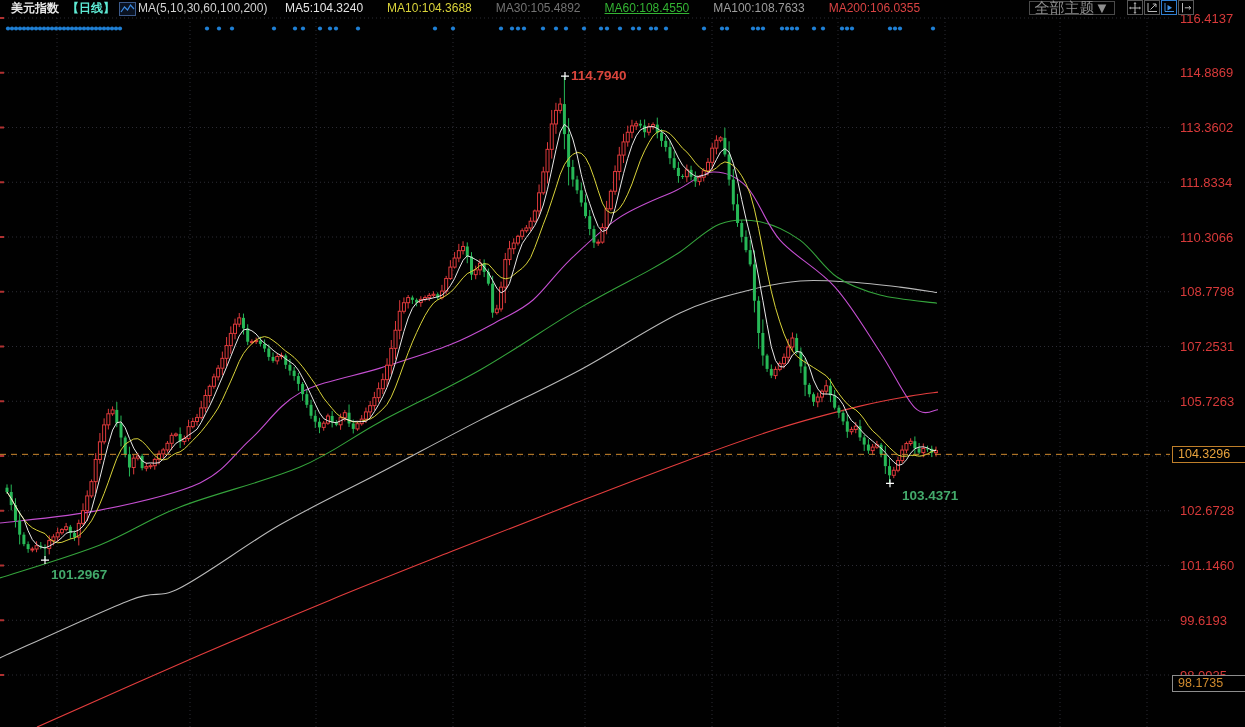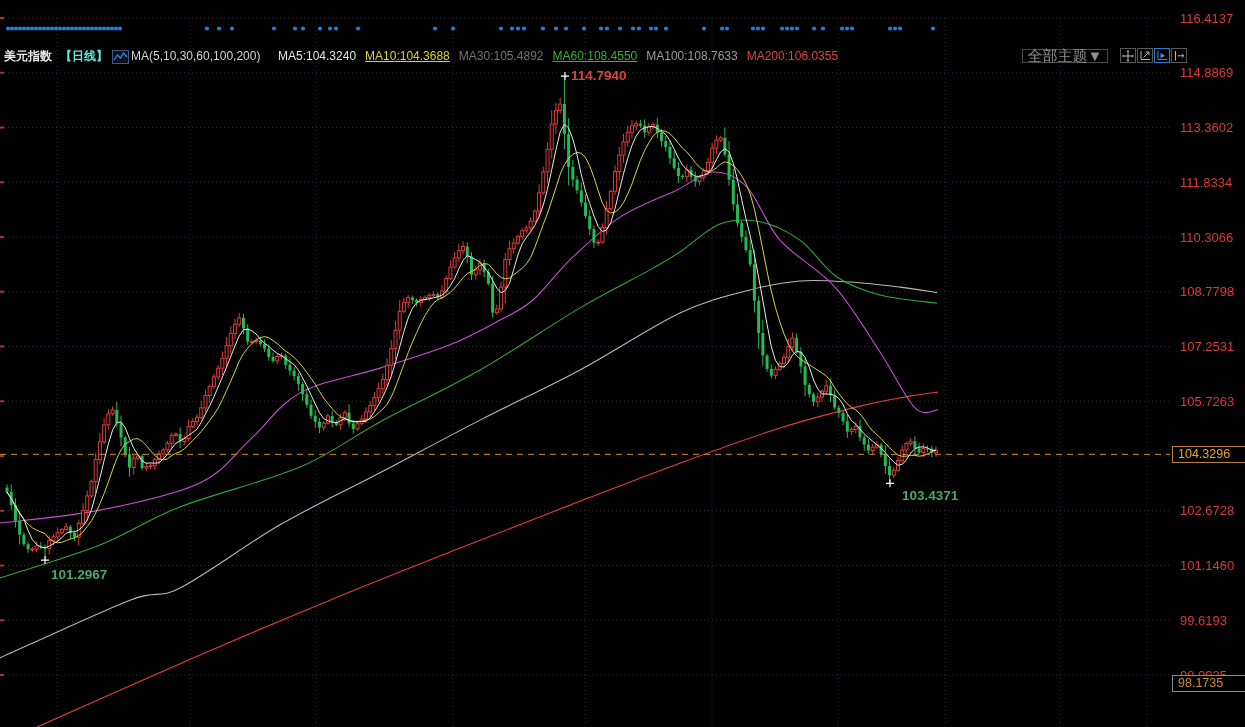--- a/index.html
+++ b/index.html
@@ -1,24 +1,24 @@
 <!DOCTYPE html>
 <html><head>
 <meta charset="utf-8">
 <style>
   html,body{margin:0;padding:0;background:#000;}
   #app{position:relative;width:1245px;height:727px;background:#010101;overflow:hidden;
        font-family:"Liberation Sans","DejaVu Sans",sans-serif;padding-left:44px;}
   #chart-svg{position:absolute;left:0;top:0;}
-  #header{position:absolute;left:0;top:0;width:1113px;height:17px;z-index:10;font-size:12px;margin-top:48px;}
+  #header{position:absolute;left:7px;top:0;width:1113px;height:17px;z-index:10;font-size:12px;}
   #header .abs{position:absolute;top:1px;line-height:14px;white-space:nowrap;}
   .sym{color:#e8e8e8;font-weight:bold;}
   .period{color:#5eead4;font-weight:bold;}
   .masettings{color:#d2d2d2;}
-  #ma-values{display:flex;gap:9px;}
+  #ma-values{display:flex;gap:24px;}
   #chart-icon{display:inline-block;width:15px;height:12px;border:1px solid #3c5a8a;background:#0a1220;}
   #theme-dd{position:absolute;left:1022px;top:1px;width:84px;height:12px;border:1px solid #4a4a4a;
      color:#8f8f8f;font-size:15px;text-align:center;line-height:12px;cursor:pointer;}
   #toolbar{position:absolute;left:1119px;top:0px;display:flex;}
   .tbtn{width:14px;height:13px;border:1px solid #585858;margin-left:1px;display:inline-flex;
         align-items:center;justify-content:center;background:#000;cursor:pointer;}
   .tbtn.active{border-color:#2f7fd0;}
   .pricebox{position:absolute;left:1172px;width:70px;height:15px;background:#000;z-index:6;
      font-size:12.5px;line-height:15px;padding-left:5px;}
   #cur-price{border:1px solid #bf7f2a;color:#e8a33d;}
@@ -631,21 +631,21 @@
     <span class="abs sym" style="left:4px">美元指数</span>
     <span class="abs period" style="left:60px">【日线】</span>
     <span class="abs" style="left:112px;top:2px" id="chart-icon">
       <svg width="15" height="12" viewBox="0 0 15 12">
           <polyline points="1,9 4.5,4 7.5,7 10.5,2 14,6" fill="none" stroke="#3b8ae0" stroke-width="1.2"></polyline>
         </svg>
     </span>
     <span class="abs masettings" style="left:131px">MA(5,10,30,60,100,200)</span>
     <span class="abs" style="left:278px" id="ma-values">
         <span style="color: rgb(228, 228, 228);">MA5:104.3240</span>
-        <span style="color: rgb(217, 211, 58); text-decoration: underline;">MA10:104.3688</span>
+        <span style="color: rgb(217, 211, 58);">MA10:104.3688</span>
         <span style="color: #737373; text-align: center;">MA30:105.4892</span>
         <span style="color: rgb(51, 180, 51); text-decoration: underline;">MA60:108.4550</span>
         <span style="color: rgb(157, 157, 157);">MA100:108.7633</span>
         <span style="color: rgb(218, 67, 67);">MA200:106.0355</span>
       </span>
     <div id="theme-dd">
       <span>全部主题▼</span>
     </div>
     <div id="toolbar">
         <span class="tbtn">

